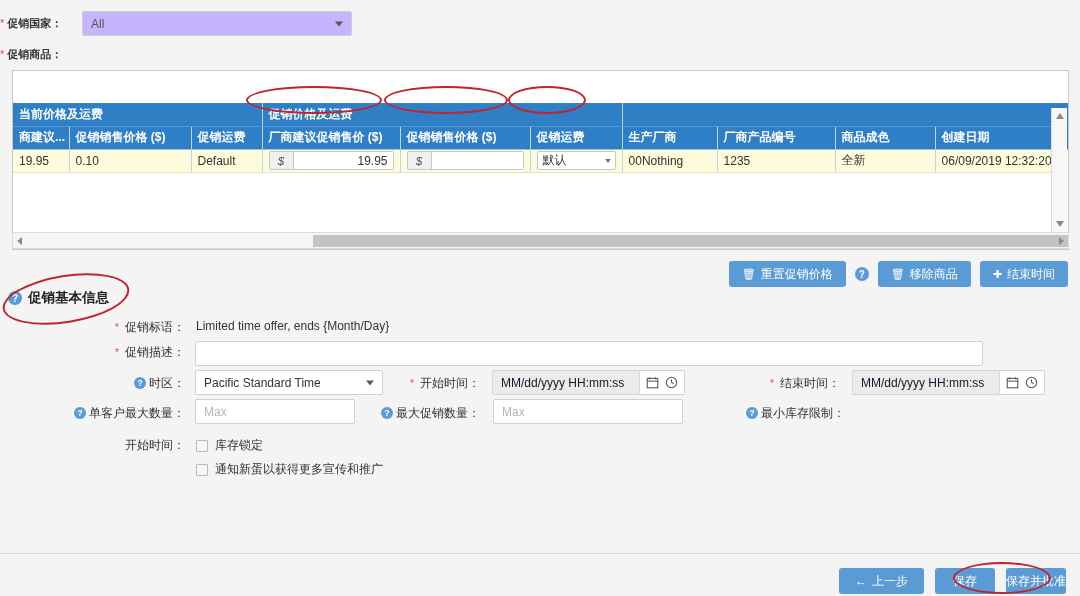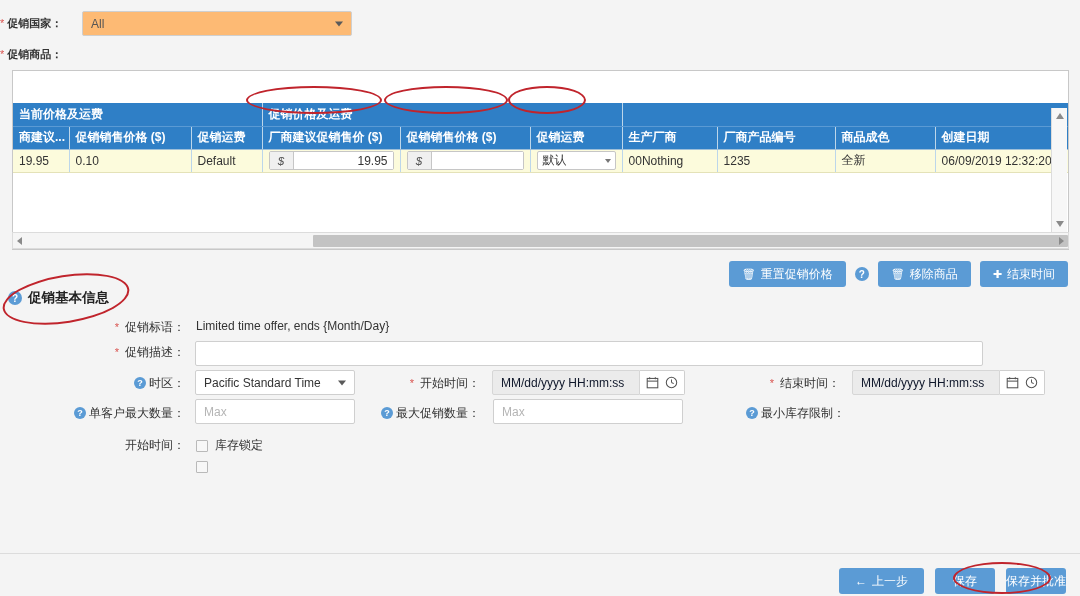--- a/index.html
+++ b/index.html
@@ -19,21 +19,21 @@
     position: absolute; left: 0; display: flex; align-items: center;
   }
   .req-star { color: #d9534f; font-size: 11px; margin-right: 3px; line-height: 1; }
   .field-label {
     font-size: 11px; color: #333; font-weight: bold;
     white-space: nowrap;
   }
   .country-select {
     position: absolute; left: 82px; top: 11px;
     width: 270px; height: 25px;
-    background: #fdba74; border: 1px solid #cfcfcf; border-radius: 2px;
+    background: #c4b5fd; border: 1px solid #cfcfcf; border-radius: 2px;
     display: flex; align-items: center; padding: 0 8px;
     font-size: 12px; color: #555;
   }
   .caret-down {
     position: absolute; right: 8px; top: 50%; transform: translateY(-50%);
     width: 0; height: 0; border-left: 4px solid transparent;
     border-right: 4px solid transparent; border-top: 5px solid #5a5a5a;
   }
 
   
@@ -294,21 +294,21 @@
   <div class="form-label" style="left:100px; top:344px; width:85px; height:16px;">
     <span class="req-star">*</span>
     <span>促销描述：</span>
   </div>
   <div class="inp" style="left:195px; top:341px; width:788px;"></div>
 
   <div class="form-label" style="left:120px; top:375px; width:65px; height:16px;">
     <span class="help-circle" style="width:12px;height:12px;font-size:9px;">?</span>
     <span>时区：</span>
   </div>
-  <div class="inp" style="left:195px; top:370px; width:160px; position:absolute;">
+  <div class="inp" style="left:195px; top:370px; width:188px; position:absolute;">
     <span>Pacific Standard Time</span>
     <span class="caret-down"></span>
   </div>
 
   <div class="form-label" style="left:400px; top:375px; width:80px; height:16px;">
     <span class="req-star">*</span>
     <span>开始时间：</span>
   </div>
   <div class="inp disabled" style="left:492px; top:370px; width:148px; border-radius:2px 0 0 2px;">MM/dd/yyyy HH:mm:ss</div>
   <div class="date-btns" style="left:640px; top:370px;">
@@ -363,20 +363,21 @@
 
   <div class="form-label" style="left:100px; top:437px; width:85px; height:16px;">
     <span>开始时间：</span>
   </div>
   <div class="chk-row" style="left:196px; top:437px;">
     <span class="chkbox"></span>
     <span>库存锁定</span>
   </div>
   <div class="chk-row" style="left:196px; top:461px;">
     <span class="chkbox"></span>
+    <span>通知新蛋以获得更多宣传和推广</span>
   </div>
 
   <div class="footer-divider"></div>
   <div class="footer-bar"></div>
   <div class="footer-actions">
     <button class="btn btn-prev">
       <span>←</span>
       <span>上一步</span>
     </button>
     <button class="btn" style="padding:0 18px;">

